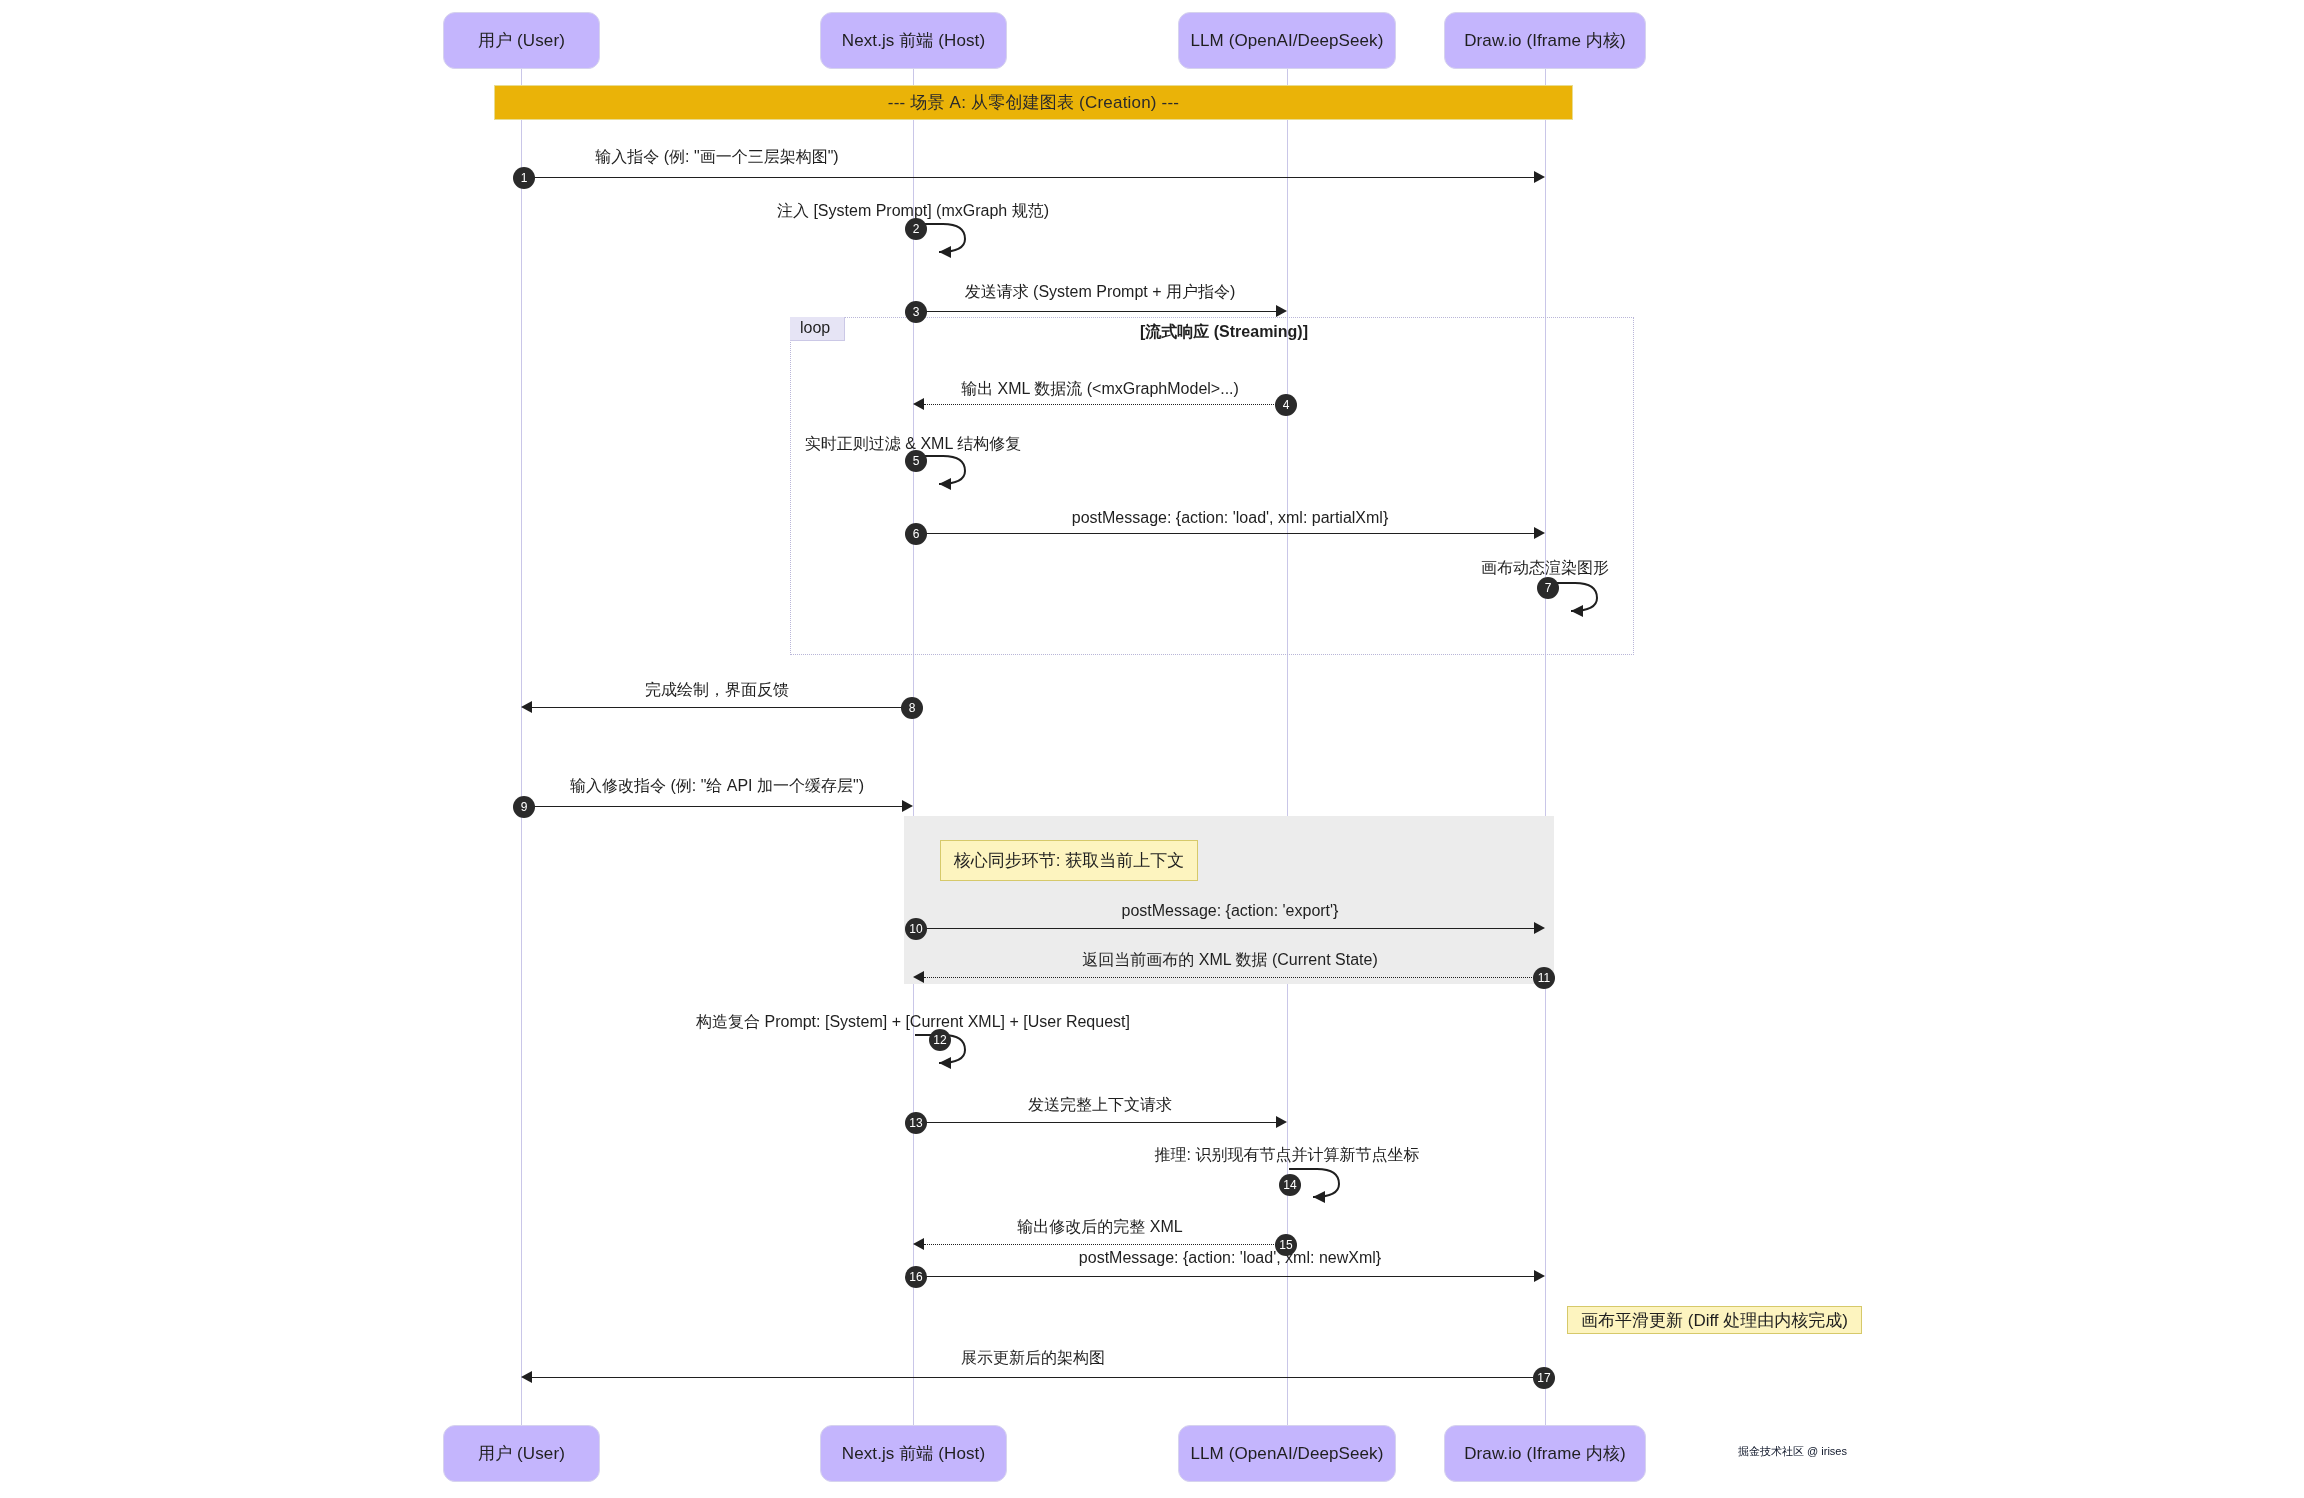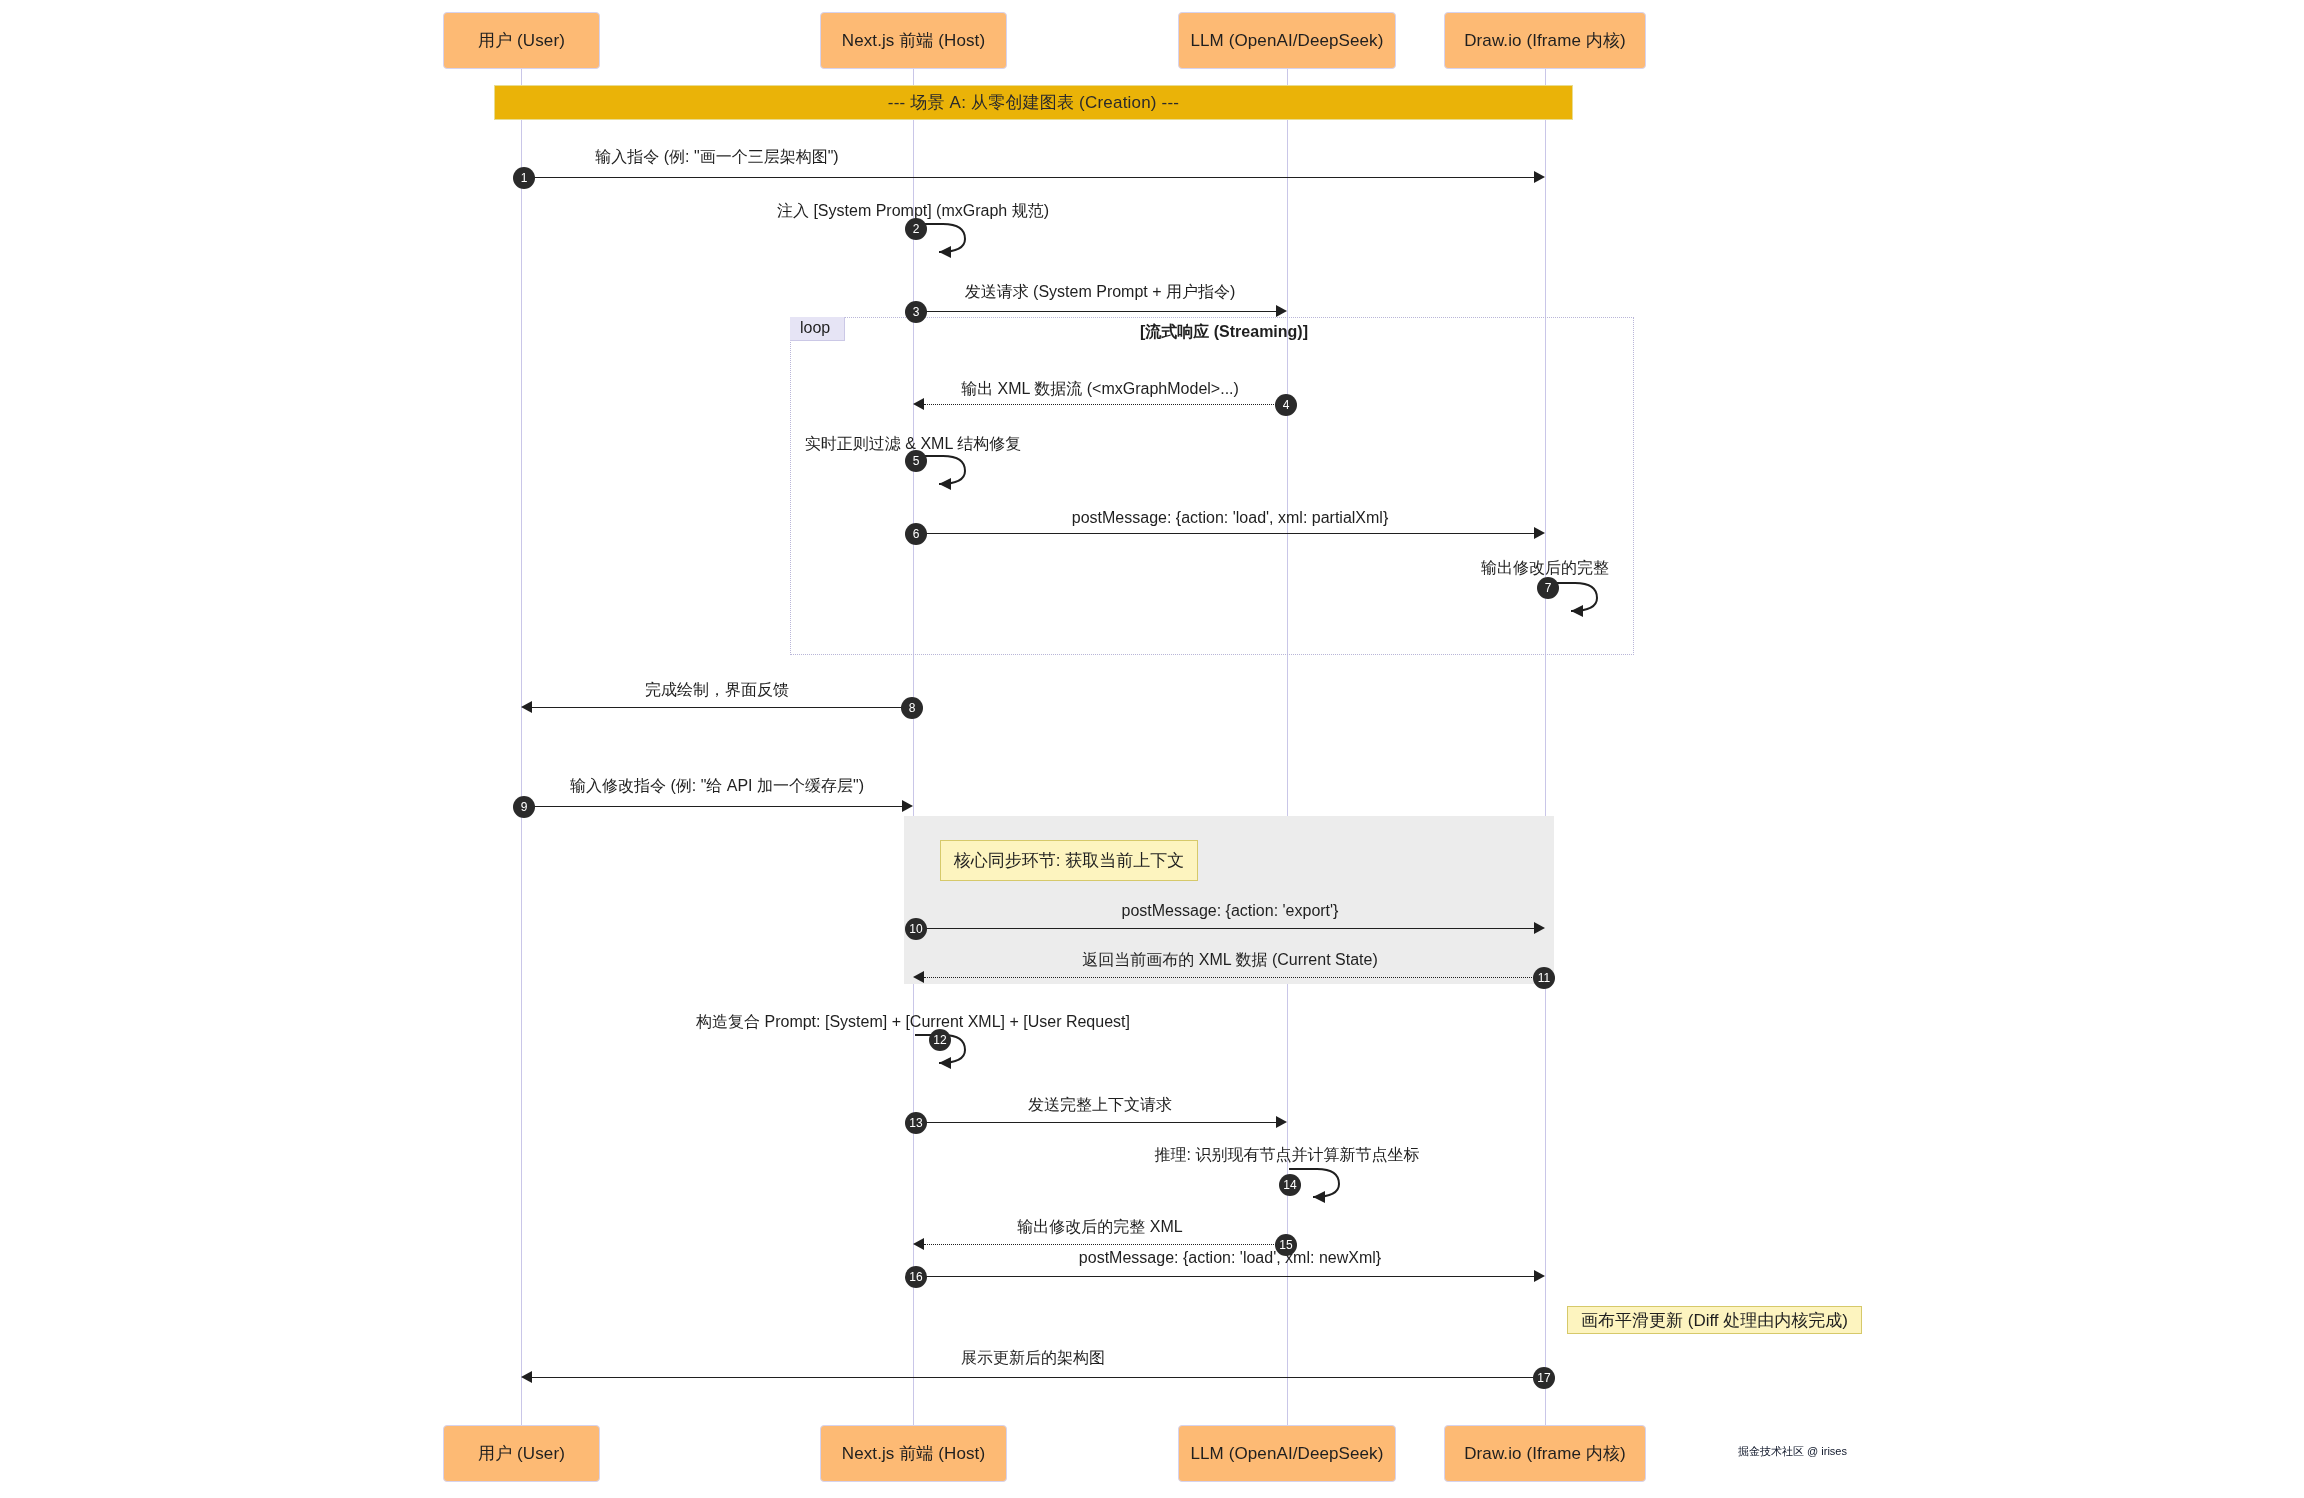--- a/index.html
+++ b/index.html
@@ -9,23 +9,23 @@
     -webkit-font-smoothing:antialiased;
   }
   #canvas{position:absolute;left:0;top:0;width:2304px;height:1498px;}
 
   
   .lifeline{position:absolute;width:1px;background:#c9c6e8;}
 
   
   .actor{
     position:absolute;
-    background:#fdba74;
+    background:#c4b5fd;
     border:1px solid #d6d3ee;
-    border-radius:4px;
+    border-radius:12px;
     display:flex;align-items:center;justify-content:center;
     color:#1f1f1f;
     font-size:17px;
     letter-spacing:.1px;
     box-sizing:border-box;
     text-align:center;
     padding:15px 8px;
   }
 
   
@@ -203,21 +203,21 @@
       <polygon points="26,34 38,28 38,40" fill="#1f1f1f"></polygon>
     </svg>
   </div>
   <div class="seqnum" style="left:916px;top:461px;">5</div>
 
   <div class="msg-label" style="left:1230px;top:509px;">postMessage: {action: 'load', xml: partialXml}</div>
   <div class="msg-line" style="left:913px;top:533px;width:621px;"></div>
   <div class="arrowhead right" style="left:1534px;top:527px;"></div>
   <div class="seqnum" style="left:916px;top:534px;">6</div>
 
-  <div class="msg-label" style="left:1545px;top:558px;">输出修改后的完整</div>
+  <div class="msg-label" style="left:1545px;top:558px;">画布动态渲染图形</div>
   <div class="selfloop" style="left:1545px;top:577px;">
     <svg width="70" height="40" viewBox="0 0 70 40">
       <path d="M2,6 L30,6 Q52,6 52,21 Q52,34 26,34" fill="none" stroke="#1f1f1f" stroke-width="2"></path>
       <polygon points="26,34 38,28 38,40" fill="#1f1f1f"></polygon>
     </svg>
   </div>
   <div class="seqnum" style="left:1548px;top:588px;">7</div>
 
   <div class="msg-label" style="left:717px;top:680px;">完成绘制，界面反馈</div>
   <div class="msg-line" style="left:532px;top:707px;width:381px;"></div>

